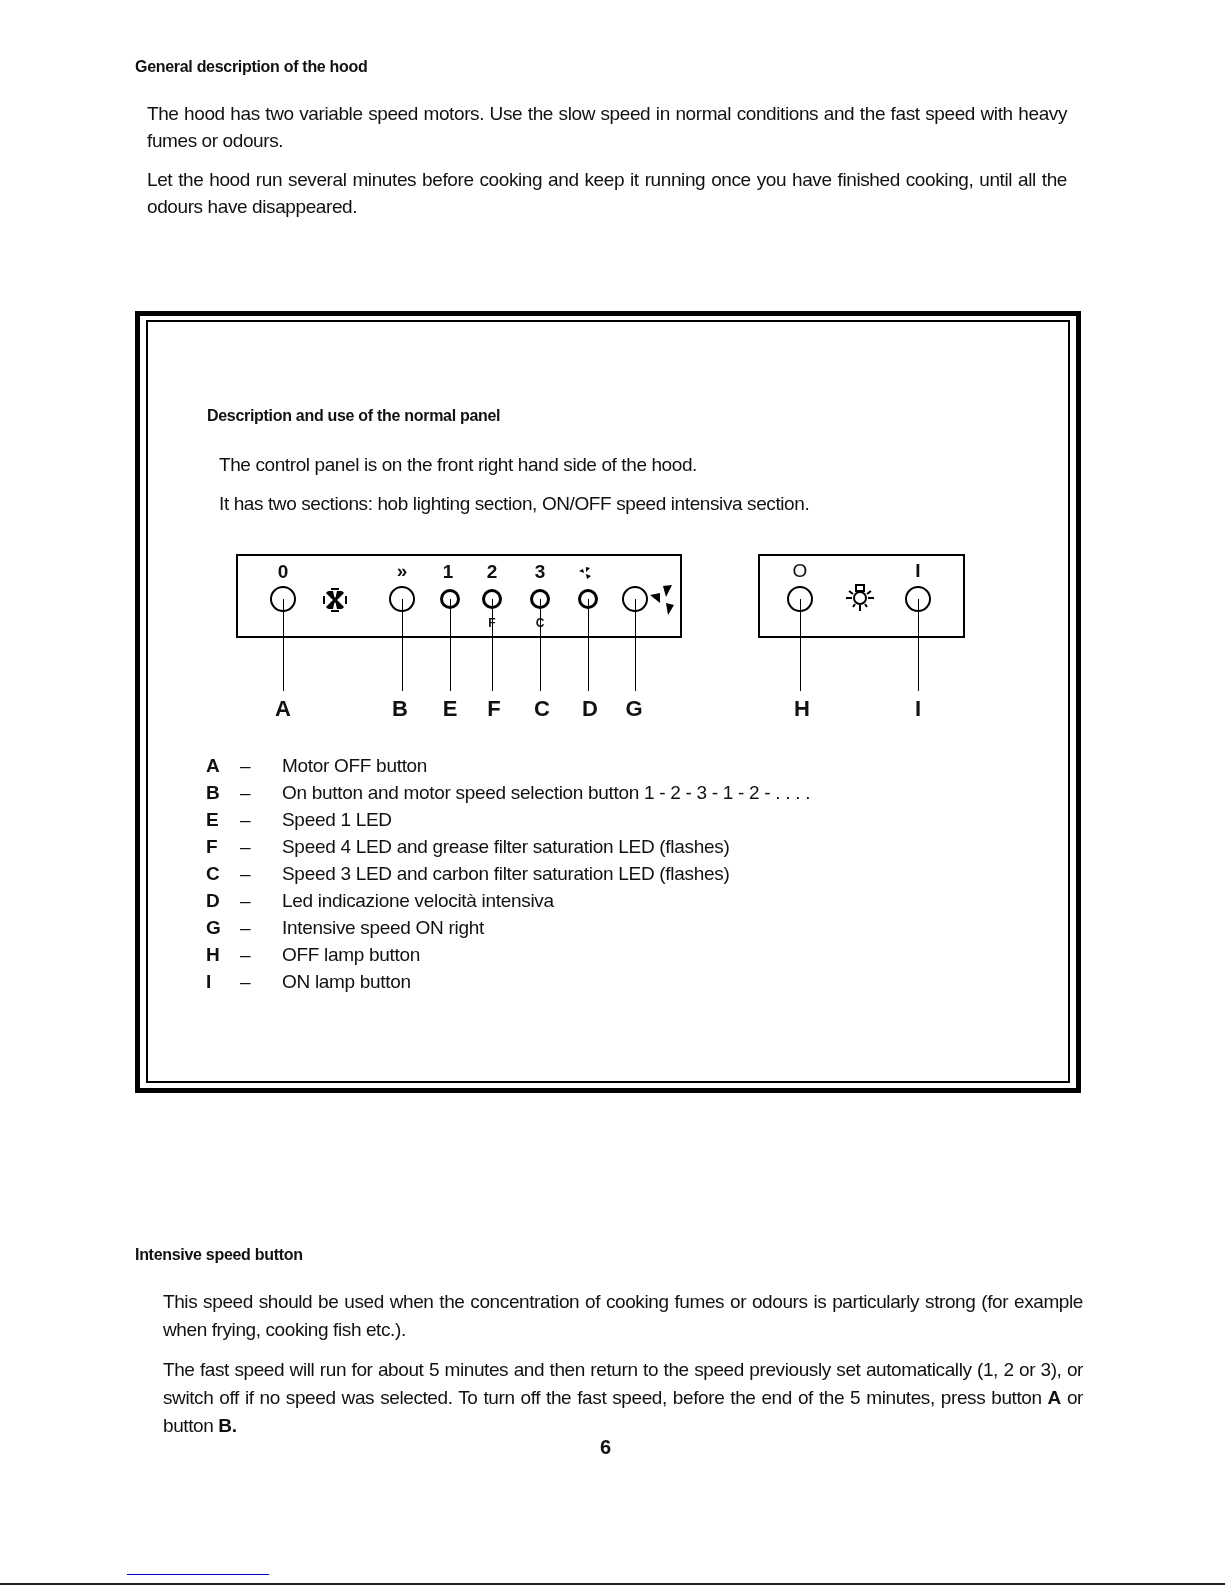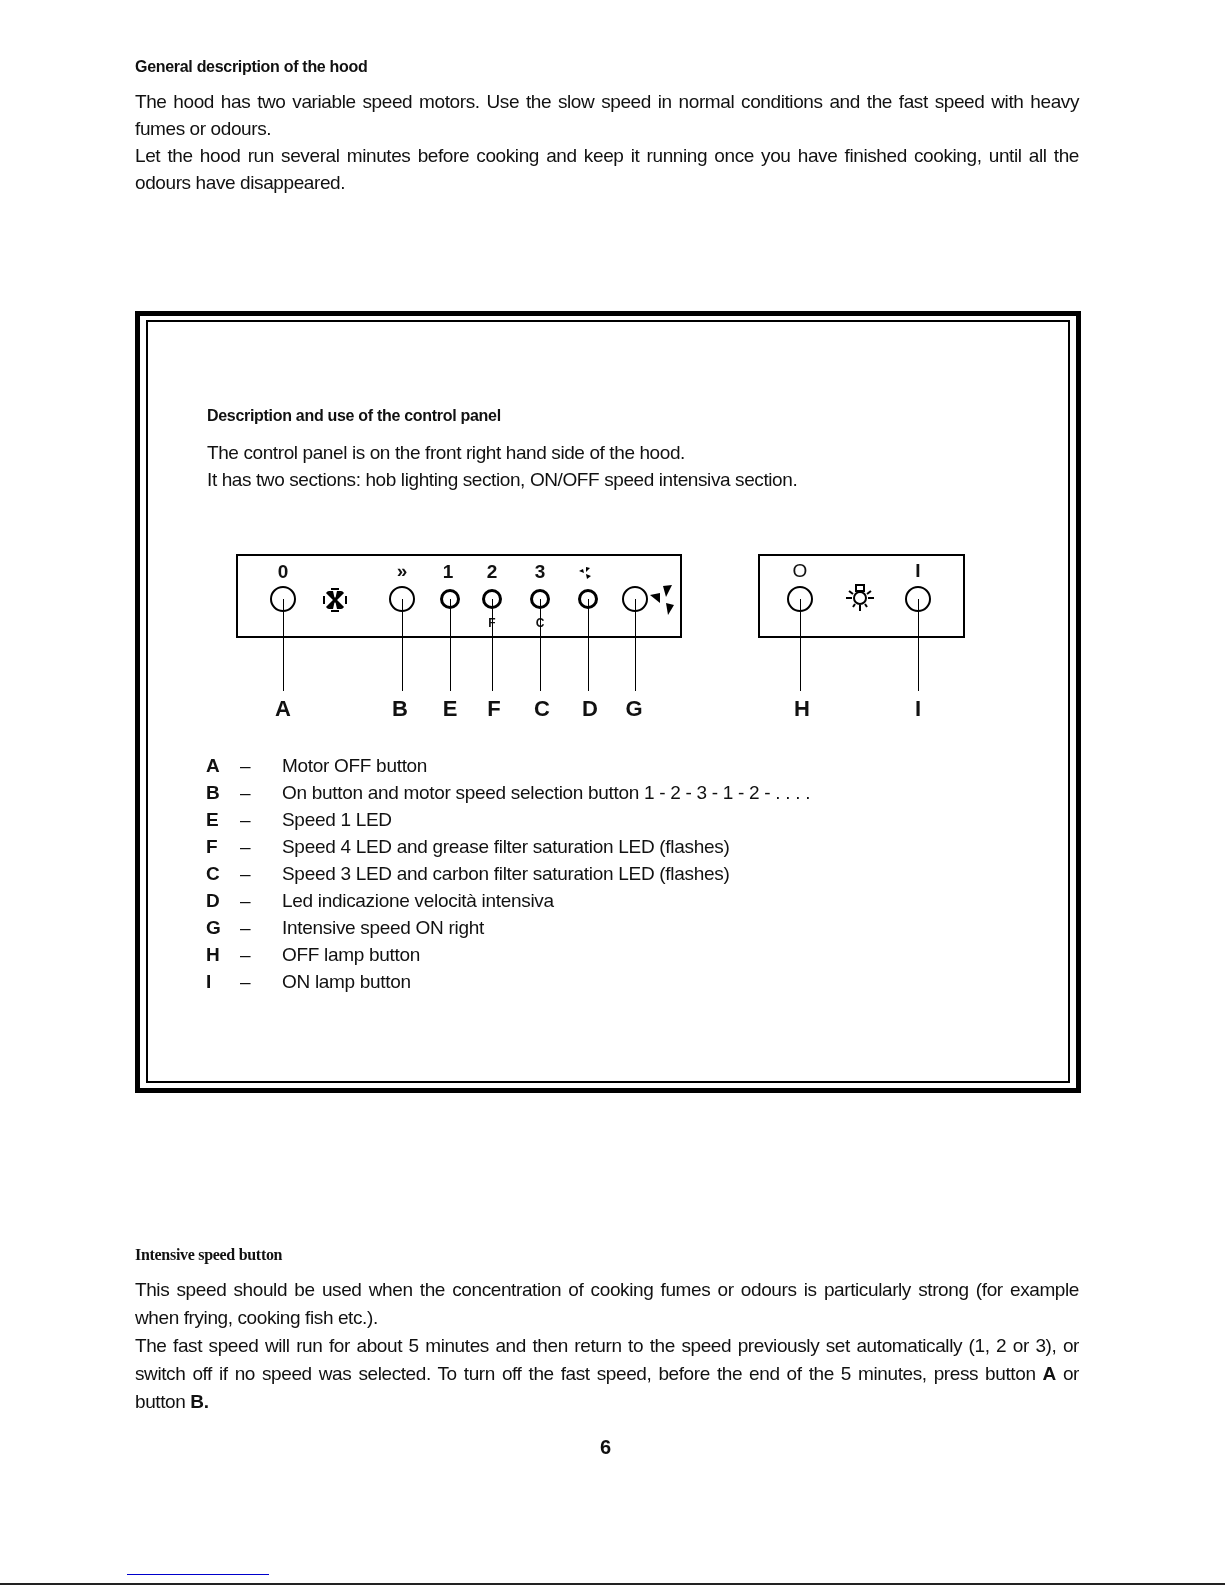--- a/index.html
+++ b/index.html
@@ -2,21 +2,21 @@
 <html><head>
 <meta charset="utf-8">
 <style>
   html, body { margin: 0; padding: 0; background: #ffffff; }
   body {
     width: 1225px; height: 1585px; position: relative; overflow: hidden;
     font-family: "Liberation Sans", sans-serif; color: #111;
   }
   .heading { position: absolute; font-weight: bold; font-size: 16px; letter-spacing: -0.3px; }
   .para { position: absolute; font-size: 19px; line-height: 27px; letter-spacing: -0.4px; }
-  .para p { margin: 0; }
+  .para p { margin: 12px; }
   .justify { text-align: justify; text-align-last: left; }
 
   
   .frame-outer {
     position: absolute; left: 135px; top: 311px; width: 946px; height: 782px;
     border: 5px solid #000; box-sizing: border-box;
   }
   .frame-inner {
     position: absolute; left: 146px; top: 320px; width: 924px; height: 763px;
     border: 2px solid #000; box-sizing: border-box;
@@ -46,21 +46,21 @@
 
 <div class="heading" style="left:135px; top:58px;">General description of the hood</div>
 <div class="para justify" style="left:135px; top:88px; width:944px;">
   <p>The hood has two variable speed motors. Use the slow speed in normal conditions and the fast speed with heavy fumes or odours.</p>
   <p>Let the hood run several minutes before cooking and keep it running once you have finished cooking, until all the odours have disappeared.</p>
 </div>
 
 <div class="frame-outer"></div>
 <div class="frame-inner"></div>
 
-<div class="heading" style="left:207px; top:407px;">Description and use of the control panel</div>
+<div class="heading" style="left:207px; top:407px;">Description and use of the normal panel</div>
 <div class="para" style="left:207px; top:439px; width:820px;">
   <p>The control panel is on the front right hand side of the hood.</p>
   <p>It has two sections: hob lighting section, ON/OFF speed intensiva section.</p>
 </div>
 
 <div class="panel" style="left:236px; top:554px; width:446px; height:84px;"></div>
 
 <div class="sym" style="left:283px; top:561px;">0</div>
 <div class="sym" style="left:402px; top:560px;">»</div>
 <div class="sym" style="left:448px; top:561px;">1</div>
@@ -181,21 +181,21 @@
       <span class="legend-dash">–</span>
       <span class="legend-desc">OFF lamp button</span>
     </div>
   <div class="legend-row">
       <span class="legend-key">I</span>
       <span class="legend-dash">–</span>
       <span class="legend-desc">ON lamp button</span>
     </div>
 </div>
 
-<div class="heading" style="left:135px; top:1246px;font-family:Liberation Serif, serif;">Intensive speed button</div>
-<div class="para justify" style="left:135px; top:1276px; width:944px; line-height:28px;">
+<div class="heading" style="left:135px; top:1246px;">Intensive speed button</div>
+<div class="para justify" style="left:151px; top:1276px; width:944px; line-height:28px;">
   <p>This speed should be used when the concentration of cooking fumes or odours is particularly strong (for example when frying, cooking fish etc.).</p>
   <p><span>The fast speed will run for about 5 minutes and then return to the speed previously set automatically (1, 2 or 3), or switch off if no speed was selected. To turn off the fast speed, before the end of the 5 minutes, press button </span><b>A</b><span> or button </span><b>B.</b></p>
 </div>
 
 <div class="page-num">6</div>
 <div class="blue-line"></div>
 <div class="bottom-edge"></div>
 
 </body></html>

